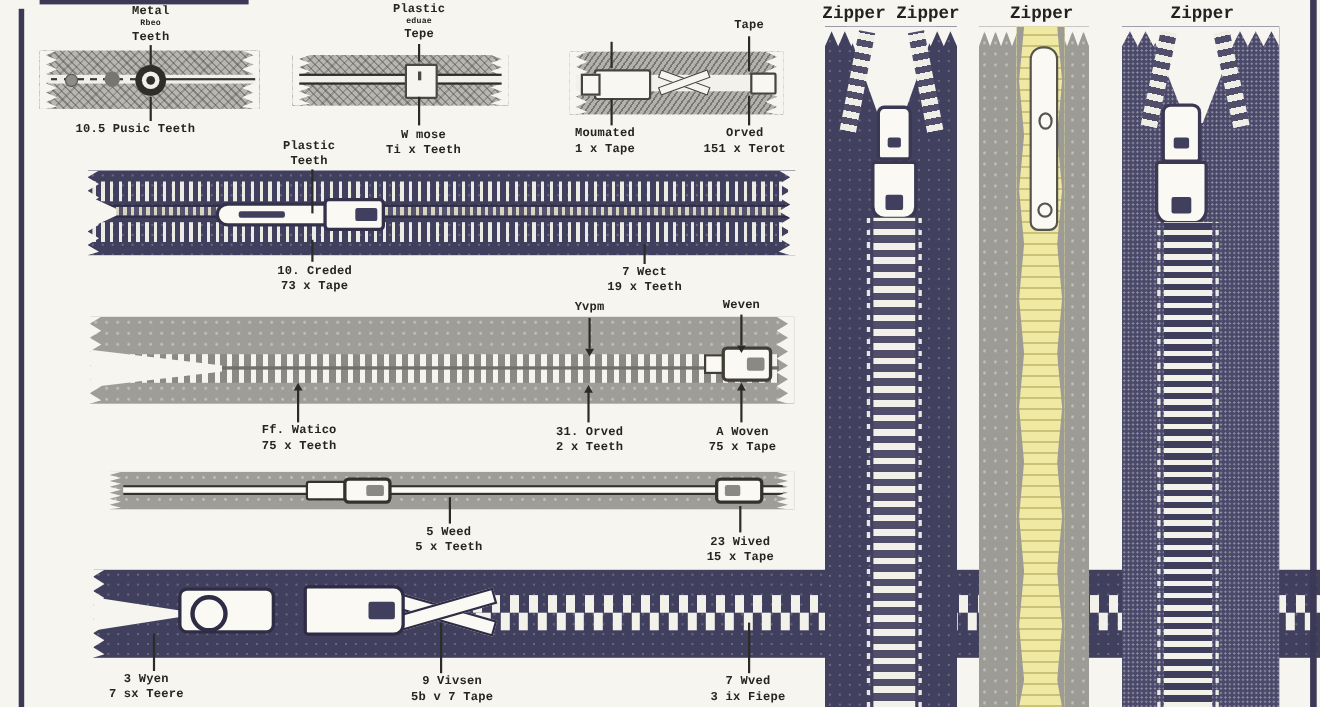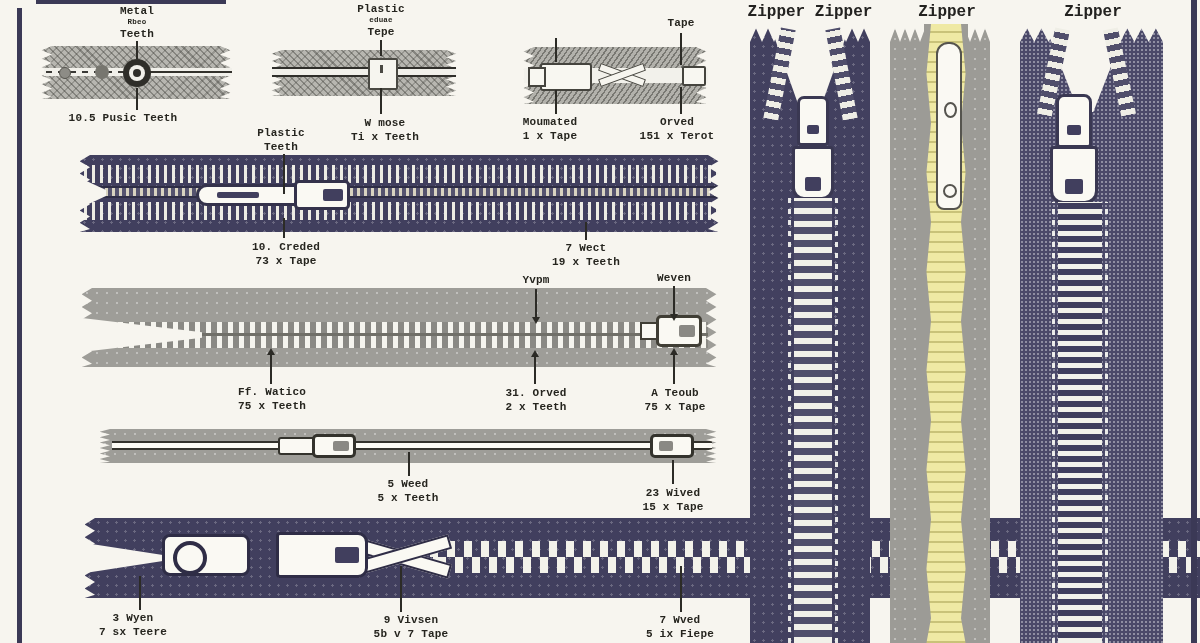--- a/index.html
+++ b/index.html
@@ -185,21 +185,21 @@
   </div>
   <div class="ah-u" style="left:531px;top:350px"></div>
   <div class="leader" style="left:534px;top:356px;height:28px"></div>
   <div class="lbl" style="left:491px;top:386px;width:90px">
     <span>31. Orved</span>
     <span>2 x Teeth</span>
   </div>
   <div class="ah-u" style="left:670px;top:348px"></div>
   <div class="leader" style="left:673px;top:354px;height:30px"></div>
   <div class="lbl" style="left:630px;top:386px;width:90px">
-    <span>A Teoub</span>
+    <span>A Woven</span>
     <span>75 x Tape</span>
   </div>
 
   <div class="abs speckle-gray" style="left:100px;top:429px;width:622px;height:34px"></div>
   <div class="abs" style="left:112px;top:441px;width:600px;height:9px;background:#fcfbf5;border-top:2px solid #33322c;border-bottom:2px solid #33322c;box-sizing:border-box"></div>
   <div class="rag-left" style="left:94px;top:429px;height:34px"></div>
   <div class="rag-right" style="left:706px;top:429px;height:34px"></div>
   <div class="slider" style="left:278px;top:437px;width:38px;height:18px;border-width:2px;border-color:#33322c;border-radius:3px"></div>
   <div class="slider" style="left:312px;top:434px;width:44px;height:24px;border-color:#33322c">
     <div class="hole" style="left:18px;top:4px;width:16px;height:10px;background:#8a8984"></div>
@@ -288,16 +288,16 @@
     <span>7 sx Teere</span>
   </div>
   <div class="leader" style="left:400px;top:566px;height:46px;z-index:5"></div>
   <div class="lbl" style="left:366px;top:613px;width:90px;z-index:5">
     <span>9 Vivsen</span>
     <span>5b v 7 Tape</span>
   </div>
   <div class="leader" style="left:680px;top:566px;height:46px;z-index:5"></div>
   <div class="lbl" style="left:635px;top:613px;width:90px;z-index:5">
     <span>7 Wved</span>
-    <span>5 ix Fiepe</span>
+    <span>3 ix Fiepe</span>
   </div>
 
 </div>
 
 </body></html>

